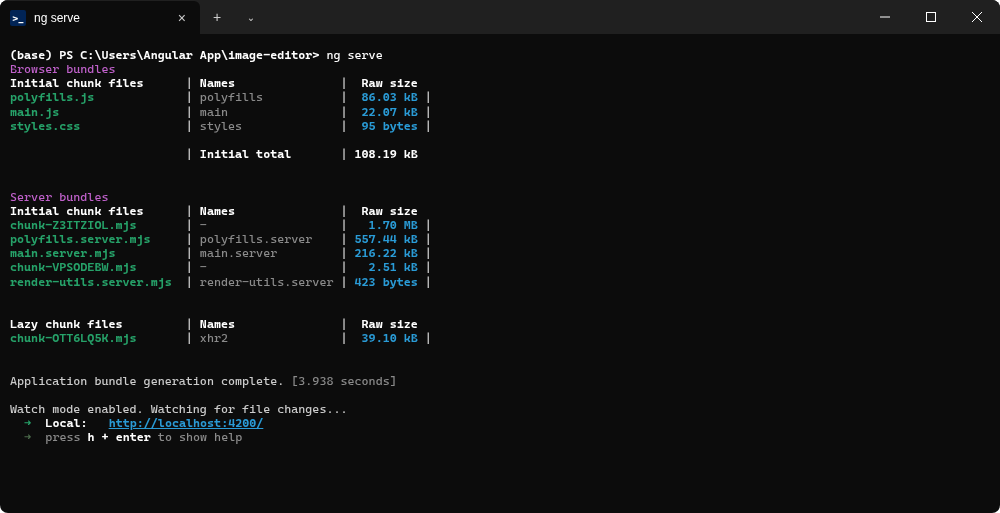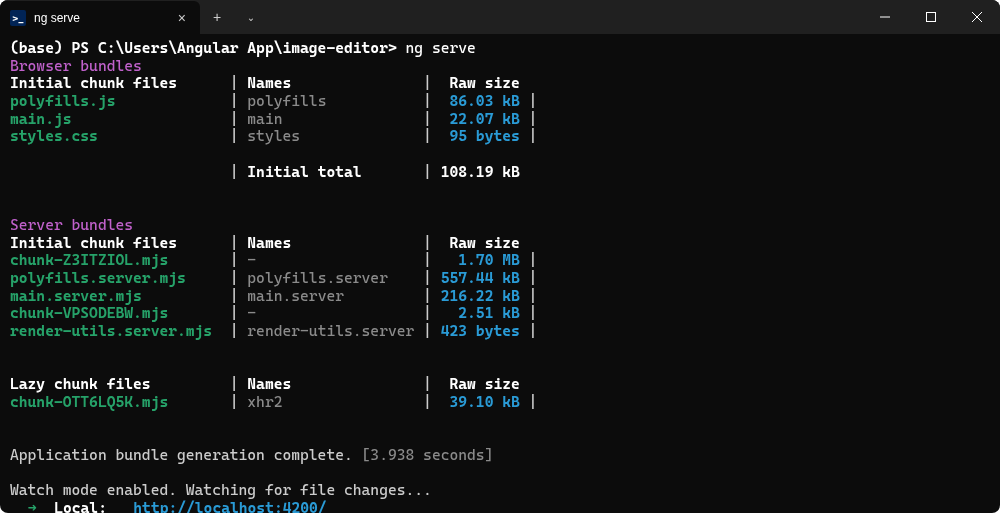--- a/index.html
+++ b/index.html
@@ -7,21 +7,21 @@
     .window { width:1000px; height:513px; background:#0c0c0c; border-radius:8px; overflow:hidden; display:flex; flex-direction:column; }
     .titlebar { height:34px; background:#202020; display:flex; align-items:center; user-select:none; }
     .tab { height:34px; background:#0c0c0c; display:flex; align-items:center; padding:0 10px 0 10px; border-top-left-radius:6px; border-top-right-radius:6px; margin-top:2px; gap:8px; min-width:200px; }
     .tab-icon { width:16px; height:16px; background:#012456; display:flex; align-items:center; justify-content:center; color:#fff; font-size:10px; font-weight:bold; border-radius:2px;}
     .tab-title { color:#fff; font-size:12px; font-family:'Segoe UI',sans-serif; flex:1;}
     .tab-close { color:#ccc; font-size:14px; font-family:'Segoe UI',sans-serif; padding:0 4px; cursor:pointer;}
     .tb-btn { width:34px; height:34px; display:flex; align-items:center; justify-content:center; color:#ccc; font-size:14px; font-family:'Segoe UI',sans-serif; cursor:pointer;}
     .tb-spacer { flex:1; }
     .winbtn { width:46px; height:34px; display:flex; align-items:center; justify-content:center; color:#fff; cursor:pointer;}
     .winbtn svg { width:10px; height:10px; }
-    .term { flex:1; padding:6px 10px; color:#cccccc; font-size:15px; line-height:1.18; white-space:pre; overflow:hidden;}
+    .term { flex:1; padding:14px 10px; color:#cccccc; font-size:12px; line-height:1.18; white-space:pre; overflow:hidden;}
     .white   { color:#ffffff; font-weight:bold;}
     .grey    { color:#8b8b8b;}
     .magenta { color:#c061cb;}
     .green   { color:#26a269; font-weight:bold;}
     .cyan    { color:#2a9bd6; font-weight:bold;}
     .link    { color:#2a9bd6; font-weight:bold; text-decoration:underline;}
     .dim     { color:#8b8b8b;}
     .arrow   { color:#26a269; font-weight:bold;}
   </style>
 </head>

